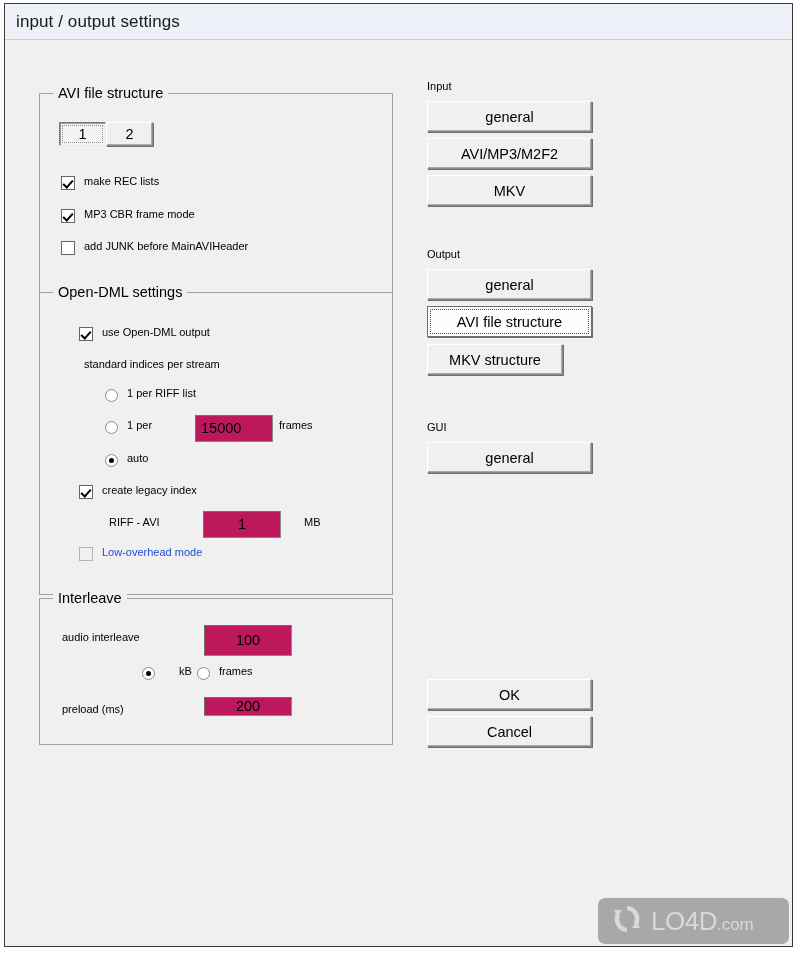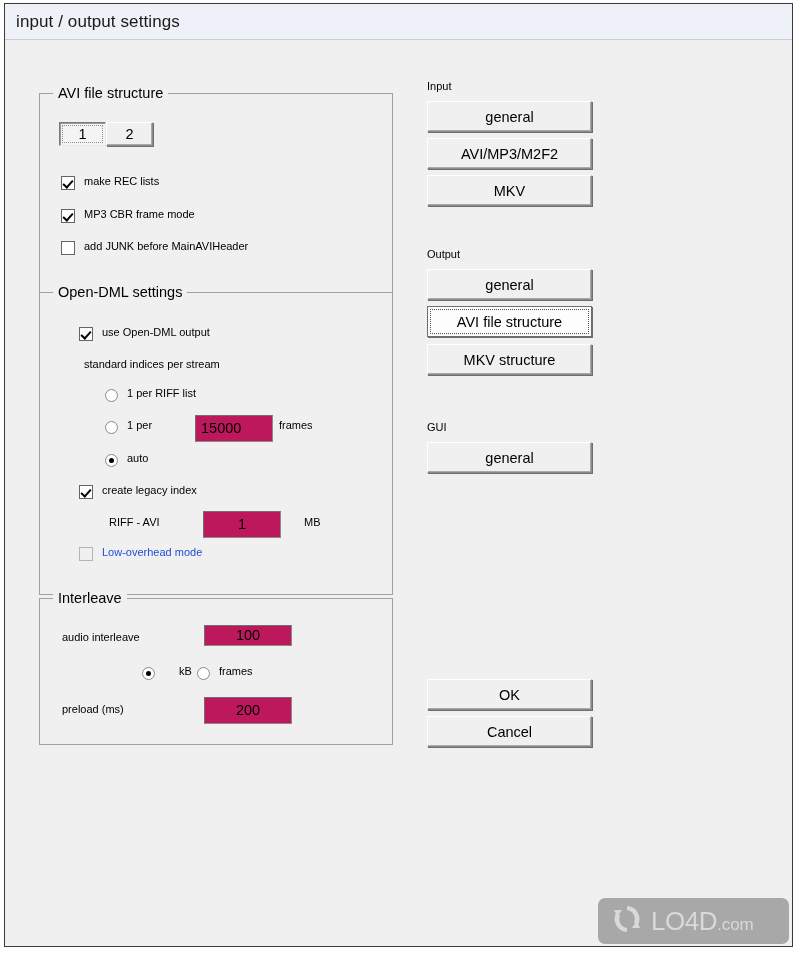--- a/index.html
+++ b/index.html
@@ -281,50 +281,50 @@
   <div class="lbl" style="left:299px; top:512px;">MB</div>
 
   <div class="cb disabled" style="left:74px; top:543px;"></div>
   <div class="lbl disabled" style="left:97px; top:542px;">Low-overhead mode</div>
 
   <div class="groupbox" style="left:34px; top:594px; width:354px; height:147px;">
     <div class="gb-label">Interleave</div>
   </div>
 
   <div class="lbl" style="left:57px; top:627px;">audio interleave</div>
-  <div class="tbox center" style="left:199px; top:621px; width:88px; height:21px;">100</div>
+  <div class="tbox center" style="left:199px; top:621px; width:88px; height:31px;">100</div>
 
   <div class="rb checked" style="left:137px; top:663px;"></div>
   <div class="lbl" style="left:174px; top:661px;">kB</div>
   <div class="rb" style="left:192px; top:663px;"></div>
   <div class="lbl" style="left:214px; top:661px;">frames</div>
 
   <div class="lbl" style="left:57px; top:699px;">preload (ms)</div>
-  <div class="tbox center" style="left:199px; top:693px; width:88px; height:27px;">200</div>
+  <div class="tbox center" style="left:199px; top:693px; width:88px; height:19px;">200</div>
 
   <div class="lbl" style="left:422px; top:76px;">Input</div>
   <div class="btn" style="left:422px; top:97px; width:165px; height:31px;">
     <span>general</span>
   </div>
   <div class="btn" style="left:422px; top:134px; width:165px; height:31px;align-items:center;">
     <span>AVI/MP3/M2F2</span>
   </div>
   <div class="btn" style="left:422px; top:171px; width:165px; height:31px;">
     <span>MKV</span>
   </div>
 
   <div class="lbl" style="left:422px; top:244px;">Output</div>
   <div class="btn" style="left:422px; top:265px; width:165px; height:31px;">
     <span>general</span>
   </div>
   <div class="btn focused" style="left:422px; top:302px; width:165px; height:31px;">
     <span class="focus-ring"></span>
     <span>AVI file structure</span>
   </div>
-  <div class="btn" style="left:422px; top:340px; width:165px; height:31px;">
+  <div class="btn" style="left:422px; top:340px; width:136px; height:31px;">
     <span>MKV structure</span>
   </div>
 
   <div class="lbl" style="left:422px; top:417px;">GUI</div>
   <div class="btn" style="left:422px; top:438px; width:165px; height:31px;">
     <span>general</span>
   </div>
 
   <div class="btn" style="left:422px; top:675px; width:165px; height:31px;">
     <span>OK</span>

